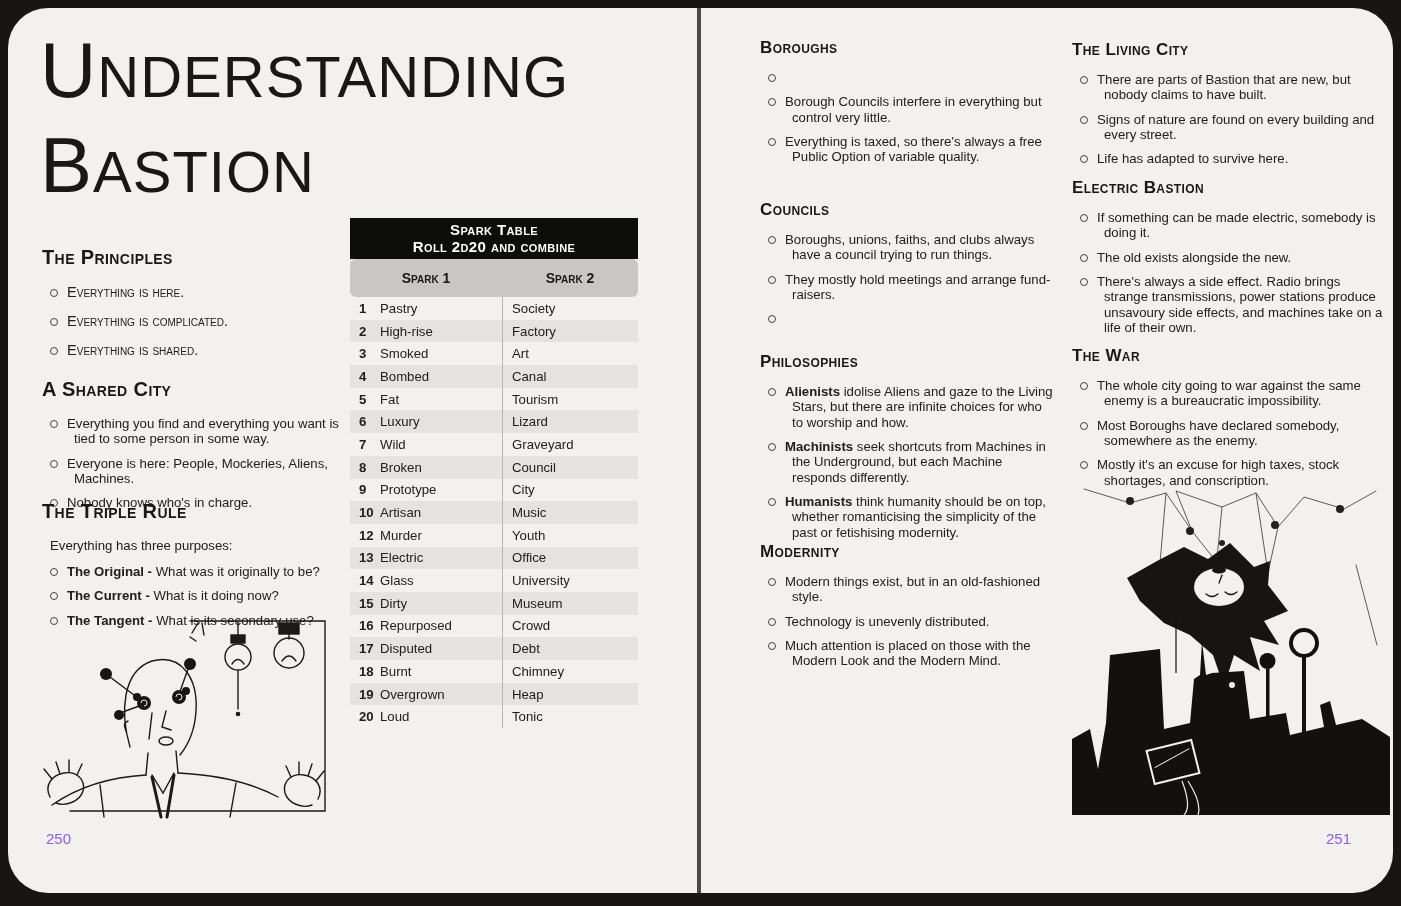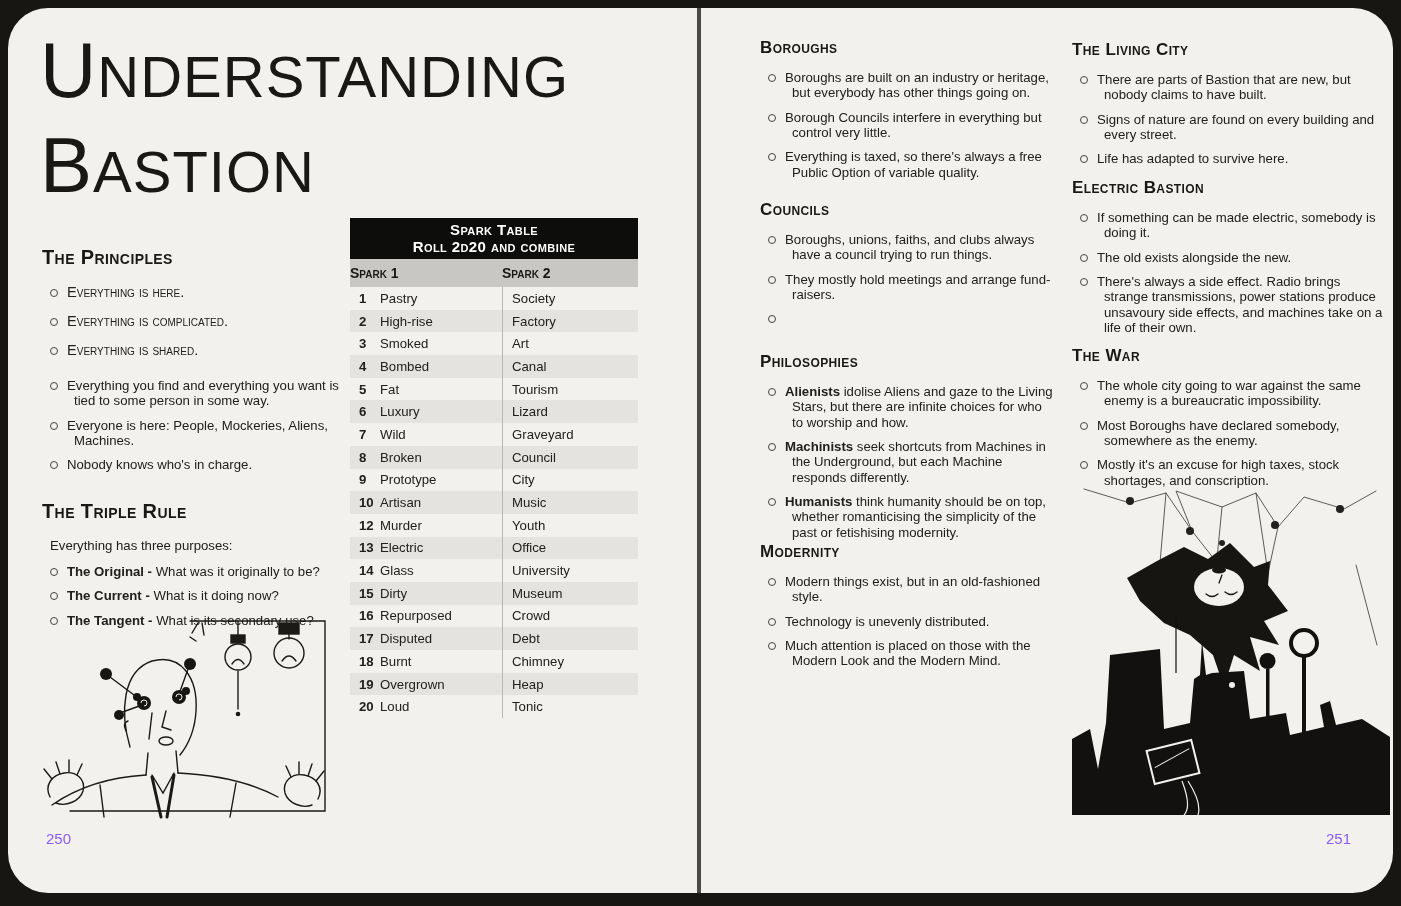--- a/index.html
+++ b/index.html
@@ -41,21 +41,21 @@
   
   .spark-table{position:absolute;left:342px;top:210px;width:288px;}
   .st-header{
     background:#0d0d0b;color:#ffffff;text-align:center;
     font-variant:small-caps;font-weight:700;font-size:15px;
     line-height:17px;padding:3px 0 4px 0;letter-spacing:.4px;
   }
   .st-subheader{
     background:#c8c7c4;display:grid;grid-template-columns:152px 1fr;
     font-variant:small-caps;font-weight:700;font-size:14px;
-    height:28px;align-items:center;color:#191815;
+    height:38px;align-items:center;text-align:center;color:#191815;border-radius:6px;
   }
   .st-row{
     display:grid;grid-template-columns:30px 122px 1fr;
     height:22.7px;align-items:center;font-size:13.2px;
   }
   .st-rows .st-row:nth-of-type(even){background:#e4e3e0;}
   .st-num{font-weight:700;padding-left:9px;}
   .st-c2{border-left:1px solid #b8b7b4;padding-left:9px;height:100%;
     display:flex;align-items:center;}
   
@@ -80,20 +80,21 @@
 
           <div class="li"><span class="bullet"></span><span class="b"></span><span>Everything is here.</span></div>
 
           <div class="li"><span class="bullet"></span><span class="b"></span><span>Everything is complicated.</span></div>
 
           <div class="li"><span class="bullet"></span><span class="b"></span><span>Everything is shared.</span></div>
         </div>
     </section>
 
     <section class="sec lg" style="left:34px;top:370px;width:308px;">
+      <h3>A Shared City</h3>
       <div class="list">
 
           <div class="li"><span class="bullet"></span><span class="b"></span><span>Everything you find and everything you want is tied to some person in some way.</span></div>
 
           <div class="li"><span class="bullet"></span><span class="b"></span><span>Everyone is here: People, Mockeries, Aliens, Machines.</span></div>
 
           <div class="li"><span class="bullet"></span><span class="b"></span><span>Nobody knows who's in charge.</span></div>
         </div>
     </section>
 
@@ -297,21 +298,21 @@
 
     <div class="pagenum" style="left:38px;top:822px;">250</div>
   </div>
 
   <div>
 
     <section class="sec" style="left:752px;top:30px;width:296px;">
       <h3>Boroughs</h3>
       <div class="list">
 
-          <div class="li"><span class="bullet"></span><span class="b"></span><span>Boroughs are built on an industry or heritage, but everybody has other things going on.</span></div>
+          <div class="li"><span class="bullet"></span><span class="b"></span></div>
 
           <div class="li"><span class="bullet"></span><span class="b"></span><span>Borough Councils interfere in everything but control very little.</span></div>
 
           <div class="li"><span class="bullet"></span><span class="b"></span><span>Everything is taxed, so there's always a free Public Option of variable quality.</span></div>
         </div>
     </section>
 
     <section class="sec" style="left:752px;top:192px;width:296px;">
       <h3>Councils</h3>
       <div class="list">

